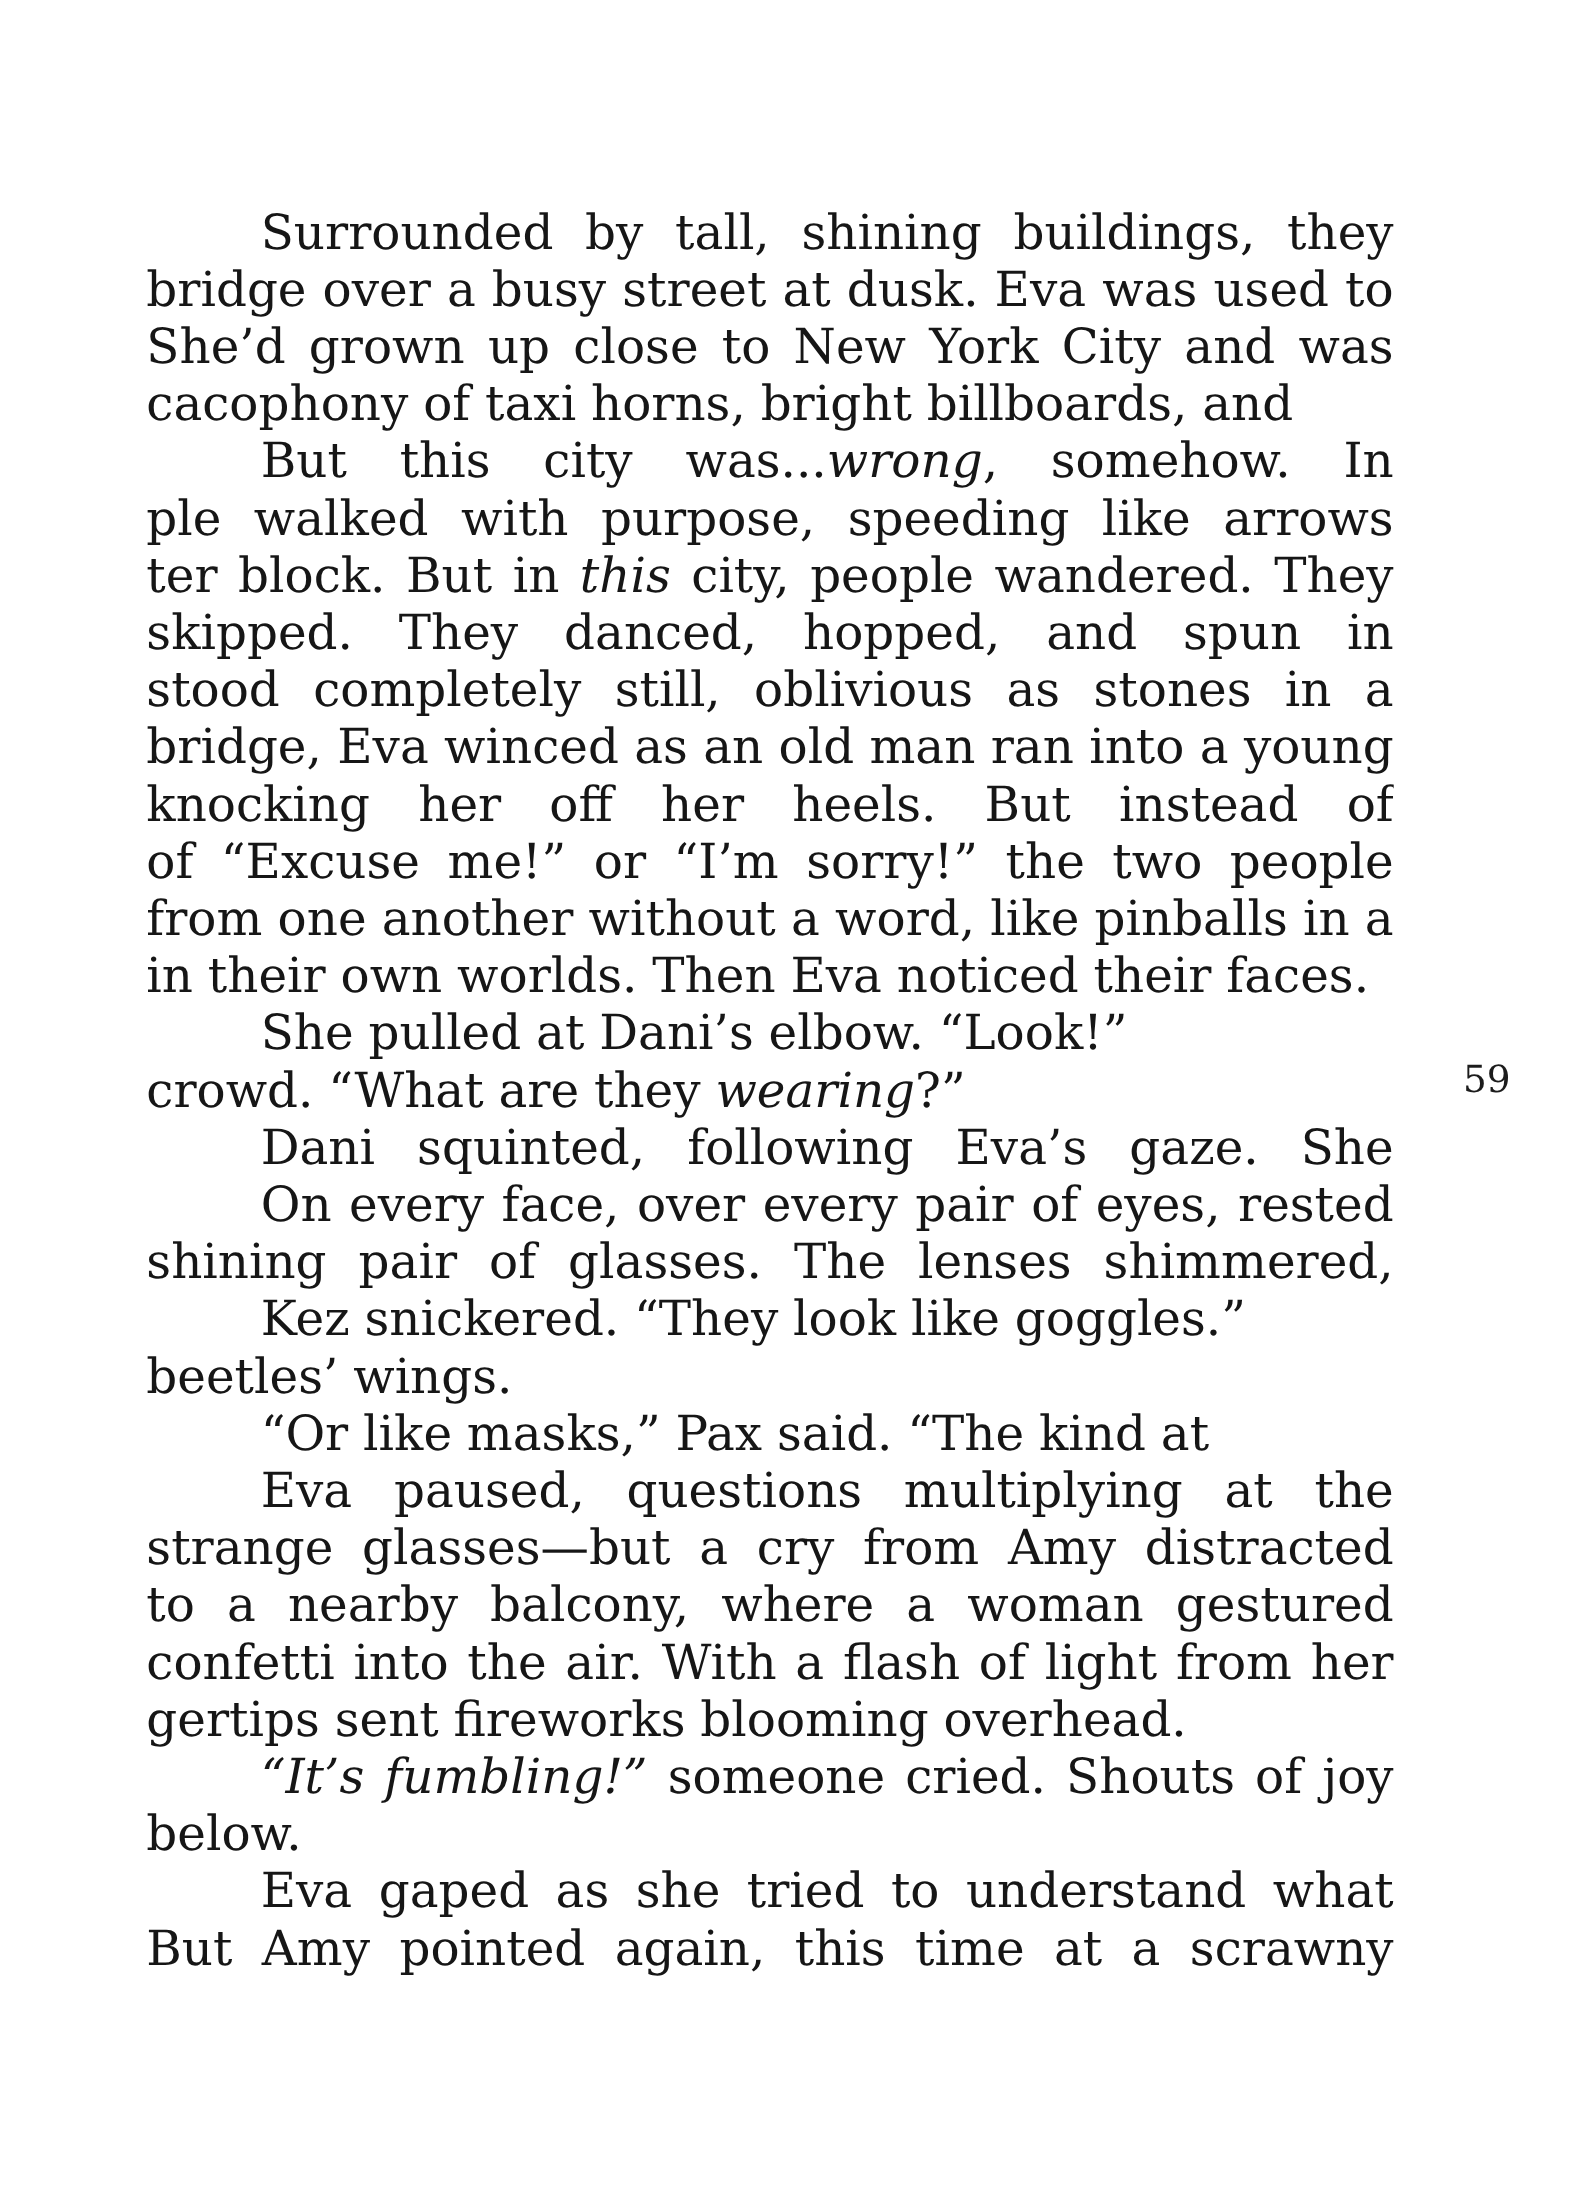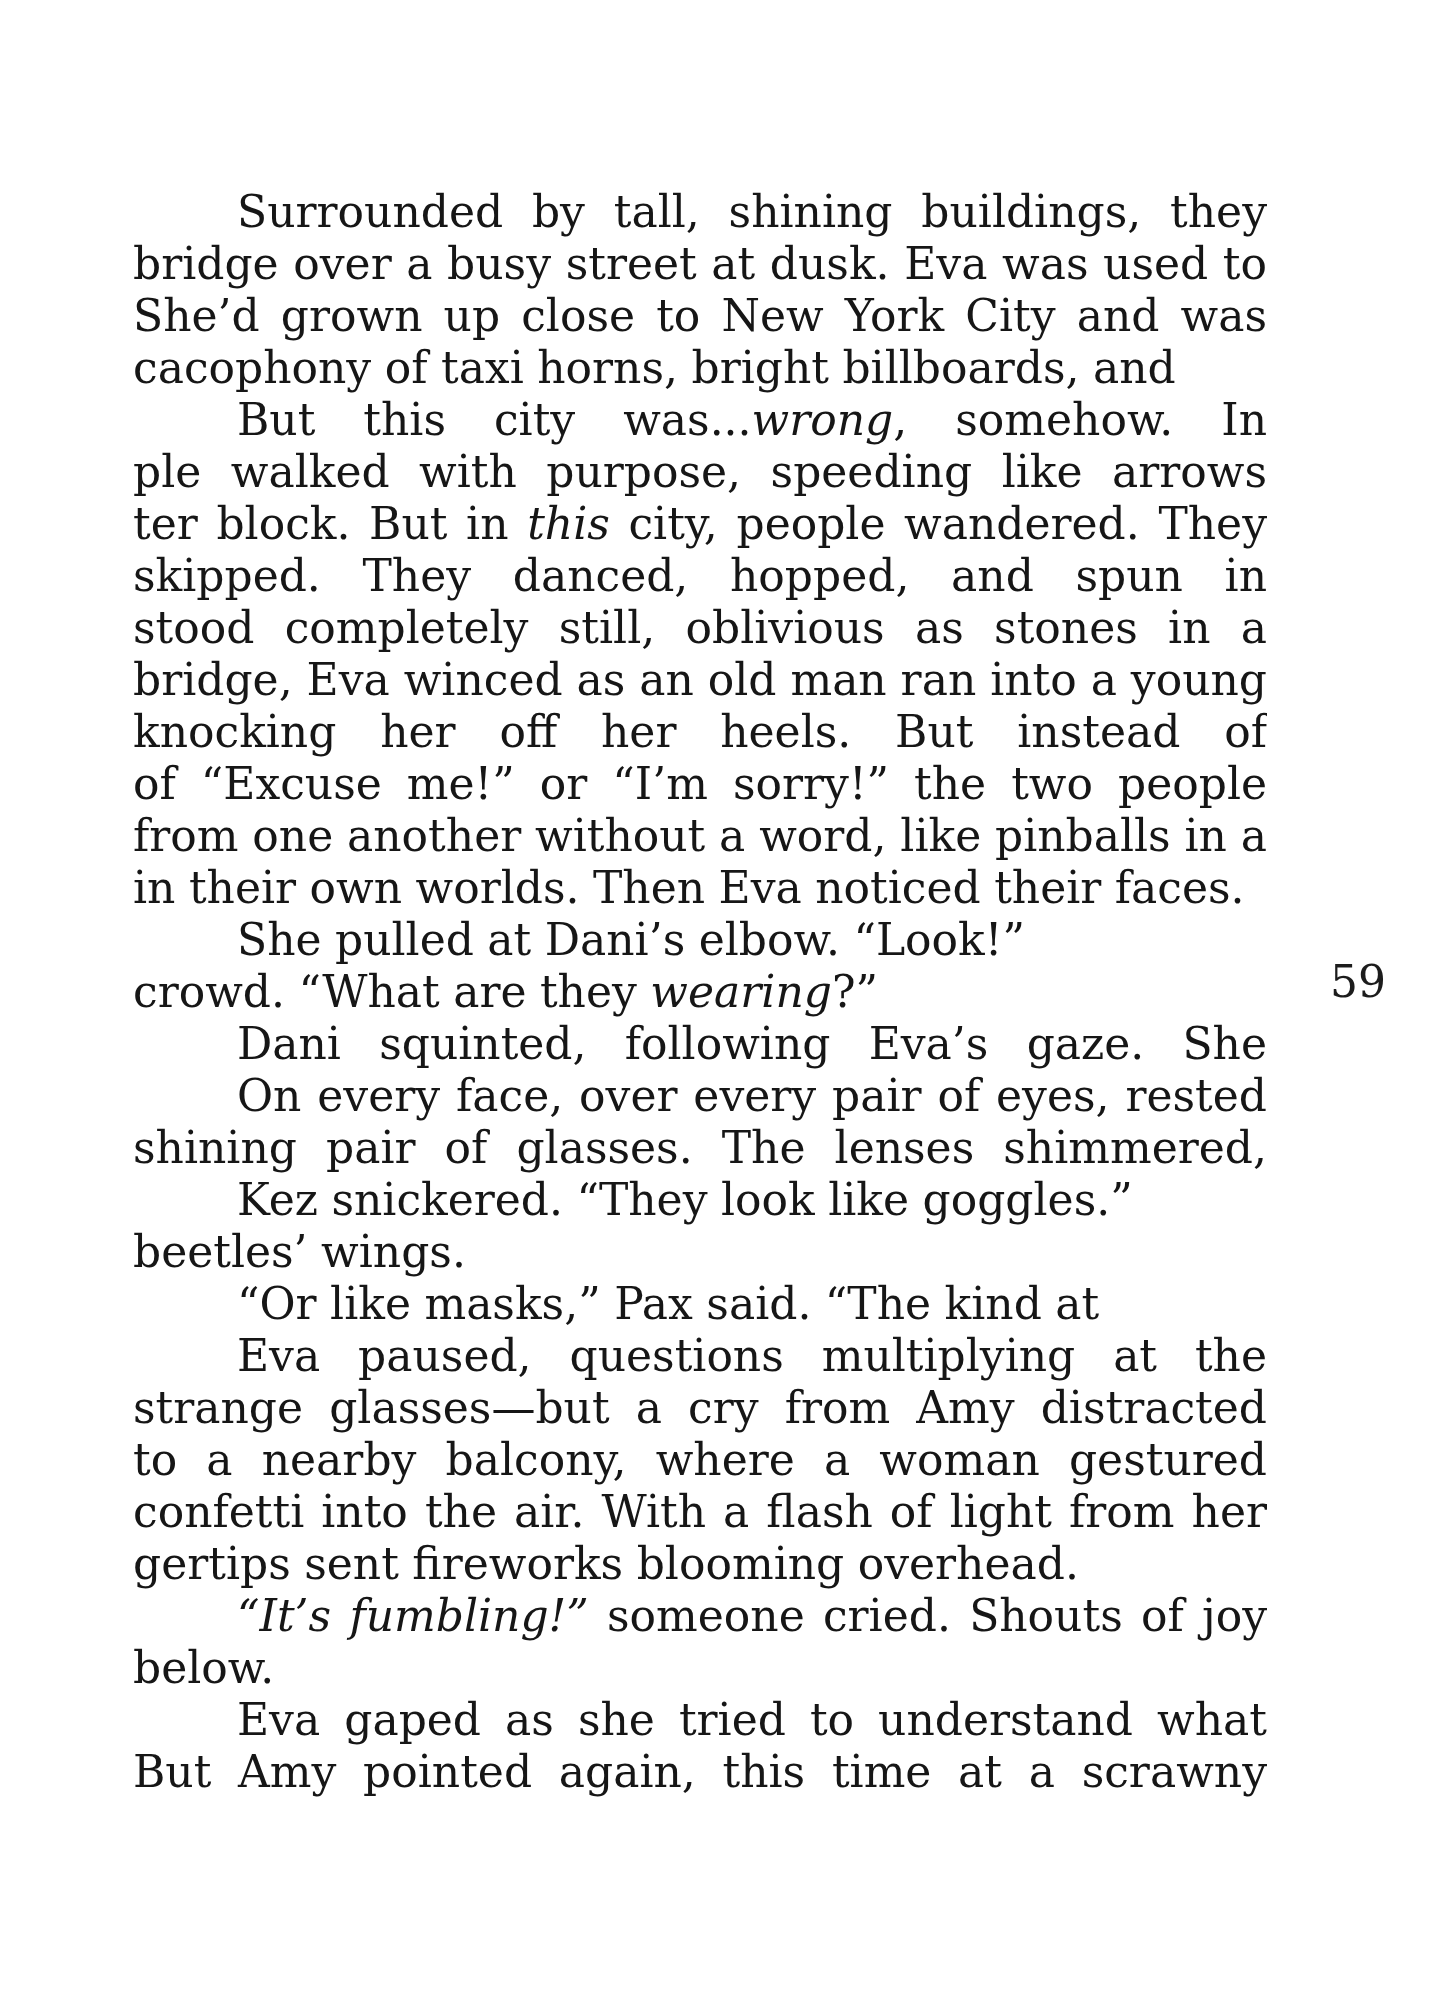--- a/index.html
+++ b/index.html
@@ -23,21 +23,21 @@
   }
   .line { height: 52px; overflow: hidden; }
   .line.j { text-align: justify; text-align-last: justify; }
   .line.ind { text-indent: 104px; }
   .line i { font-style: italic; }
   .page-number {
     position: absolute;
     left: 1330px;
     top: 962px;
     width: 60px;
-    font-size: 44px;
+    font-size: 34px;
     line-height: 40px;
     color: #1c1c1c;
     text-align: left;
   }
 </style>
 </head>
 <body>
 
 <div class="page">
   <div class="text-block">

